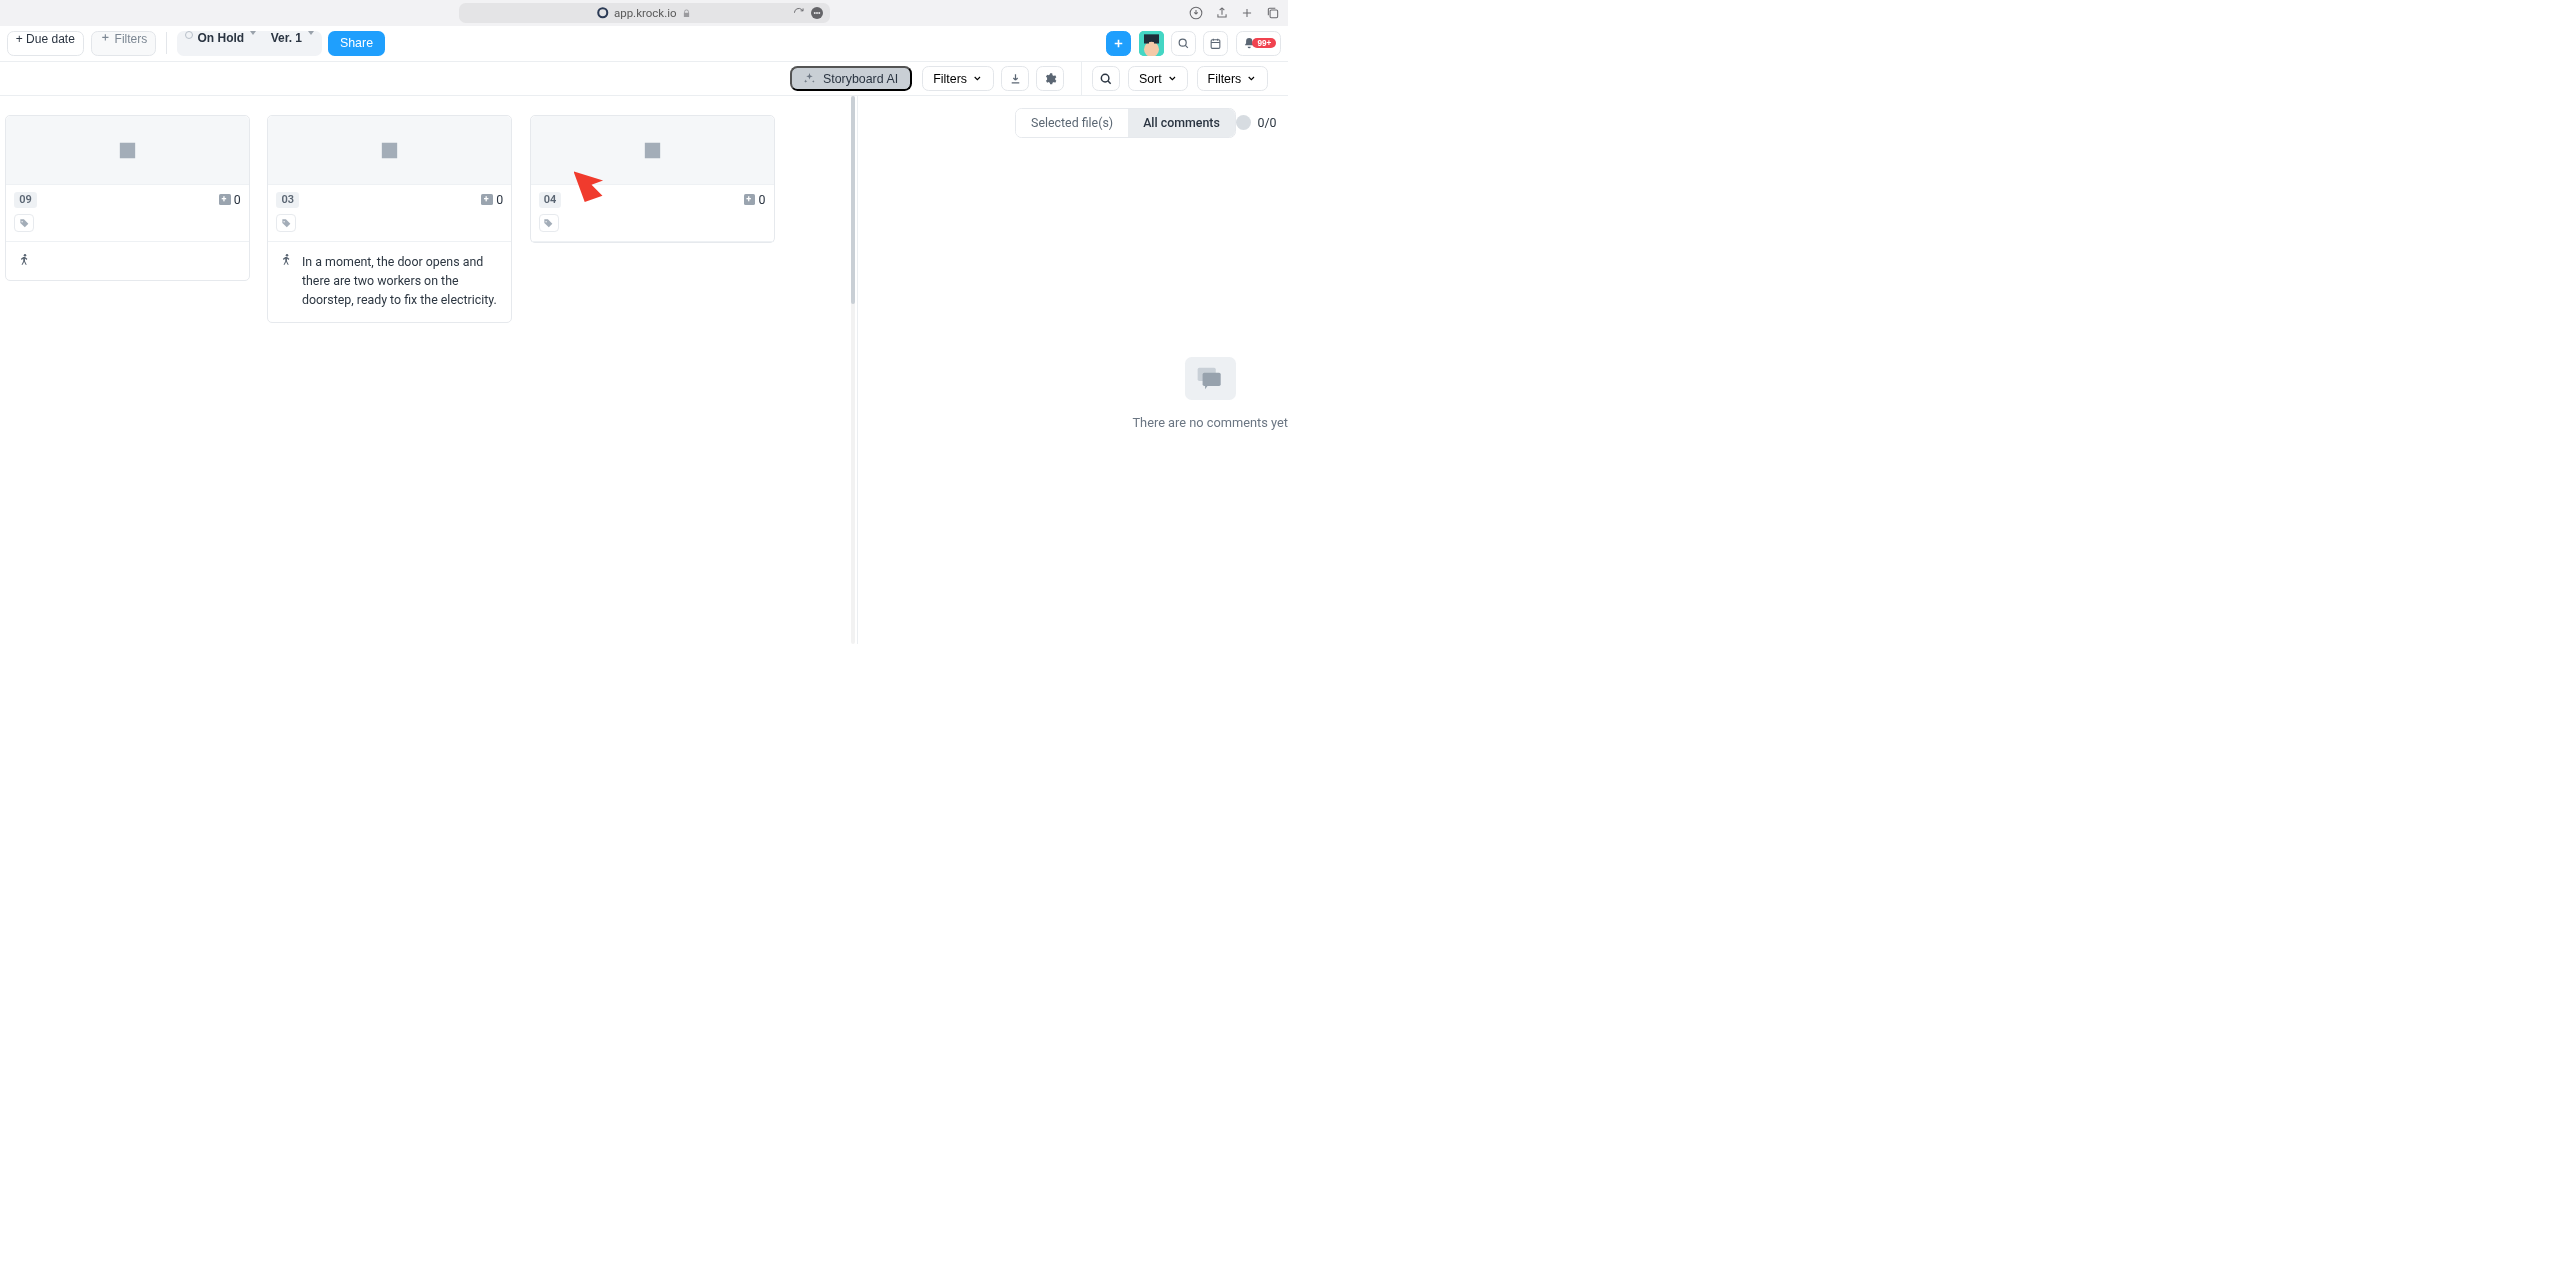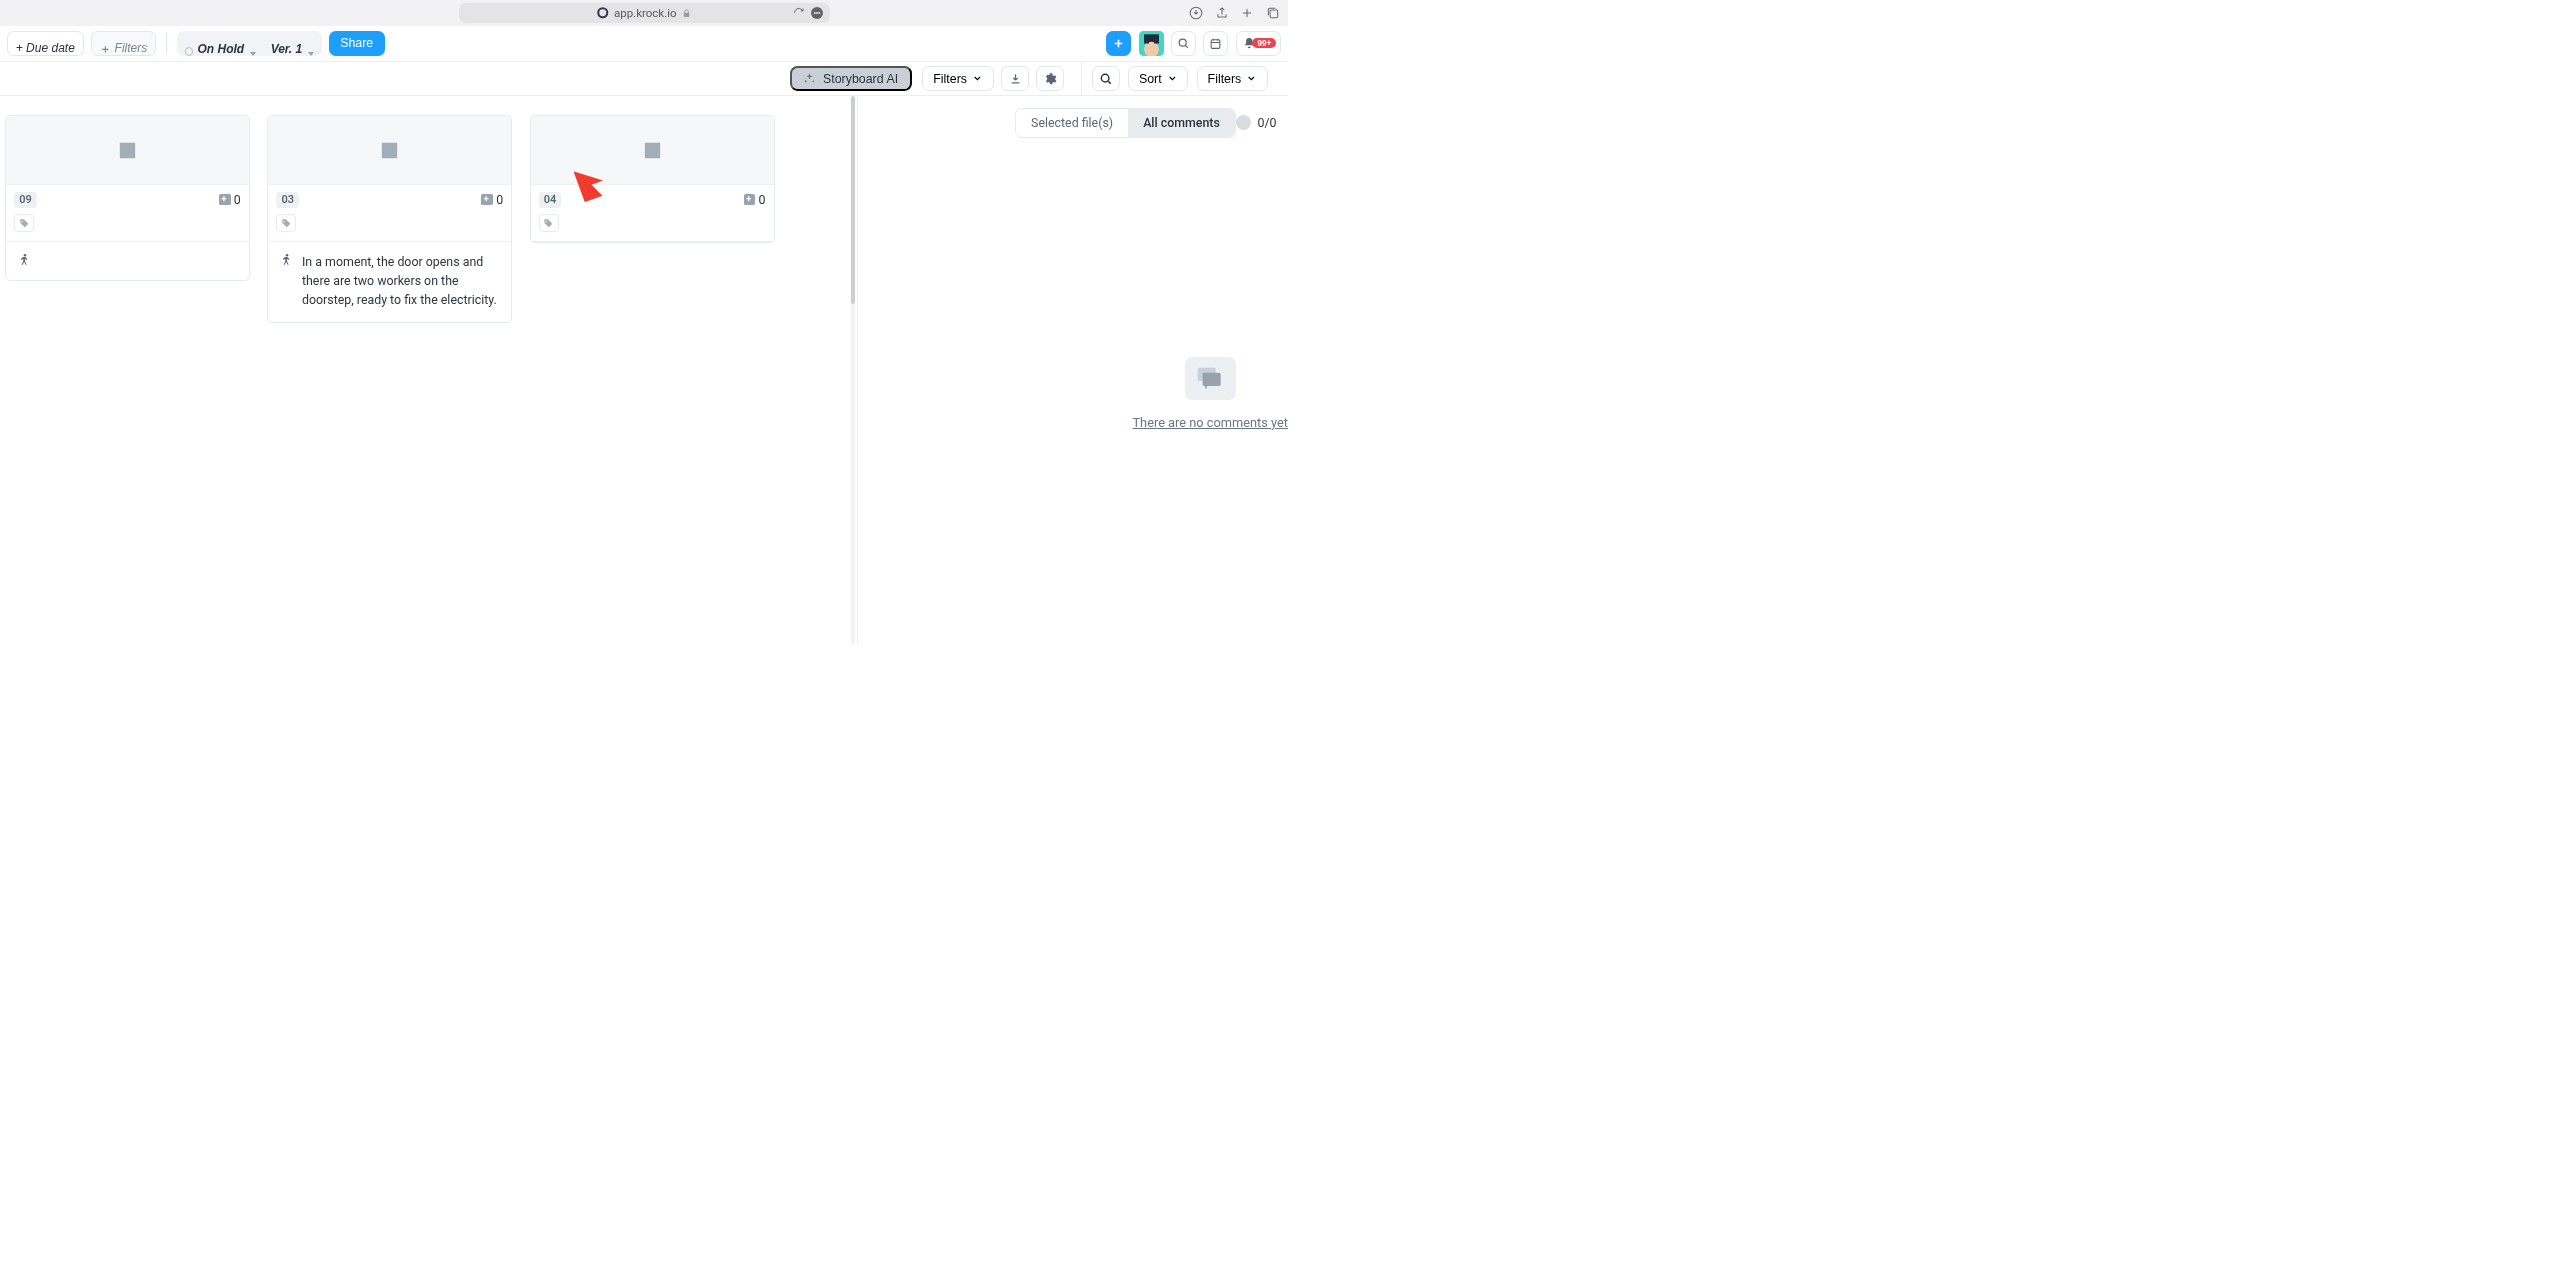--- a/index.html
+++ b/index.html
@@ -8,21 +8,21 @@
 .browser-chrome { height: 26px; background: #f2f2f4; display: flex; align-items: center; justify-content: center; position: relative; }
 .url-bar { background: #e4e4e6; border-radius: 6.6px; height: 20px; width: 371px; display: flex; align-items: center; justify-content: center; gap: 5px; font-size: 11.5px; color: #5a5a5a; position: relative; }
 .url-bar .site-icon { width: 11.5px; height: 11.5px; }
 .url-bar .refresh-icon, .url-bar .dots-icon { position: absolute; }
 .url-bar .refresh-icon { right: 25px; }
 .url-bar .dots-icon { right: 6.6px; background:#646468; color:#e4e4e6; border-radius:50%; width:12.4px; height:12.4px; display:flex; align-items:center; justify-content:center; font-size:9px; letter-spacing:-0.8px; }
 .browser-right-icons { position: absolute; right: 8.2px; display: flex; gap: 11.5px; align-items: center; color: #6a6a6e; }
 .browser-ico { width: 14px; height: 14px; display:flex; align-items:center; justify-content:center; }
 
 .app-header { height: 35px; border-bottom: 0.8px solid transparent; display: flex; align-items: center; padding: 0 6.6px; gap: 6.6px; background:#fff; }
-.pill { border: 0.8px solid #e3e6ea; border-radius: 6.6px; height: 25px; padding: 0 8.2px; display: inline-flex; align-items: flex-end; gap: 4.1px; font-size: 12px; color: #2a3441; background:#fff;font-style:italic; }
+.pill { border: 0.8px solid #e3e6ea; border-radius: 6.6px; height: 25px; padding: 0 8.2px; display: inline-flex; align-items: flex-start; gap: 4.1px; font-size: 12px; color: #2a3441; background:#fff; }
 .pill.ghost { color: #7c8793; background:#f8f9fa; }
 .vbar { width:0.8px; height:21.4px; background:#e3e6ea; margin: 0 3.3px; }
 .status-pill { background:#f1f3f6; border:none; }
 .status-dot { width:8.2px; height:8.2px; border-radius:50%; border:1.6px solid #b8c0c9; }
 .caret-down { width:0;height:0;border-left:3.3px solid transparent;border-right:3.3px solid transparent;border-top:4.1px solid #9aa2ab; margin-left:1.6px;}
 .share-btn { background:#1f9ffd; color:#fff; border:none; border-radius:6.6px; height:25px; padding:0 11.5px; font-size:12.4px; font-weight:500; }
 .header-right { margin-left:auto; display:flex; align-items:center; gap:7.4px; }
 .sq-btn { width:25px; height:25px; border-radius:6.6px; border:0.8px solid #e3e6ea; display:flex; align-items:center; justify-content:center; color:#5b6673; background:#fff;}
 .sq-btn.blue { background:#1f9ffd; border-color:#1f9ffd; color:#fff;}
 .avatar { width:25px; height:25px; border-radius:5px; background:#44d6c4; display:flex; align-items:center; justify-content:center; overflow:hidden;}
@@ -56,21 +56,21 @@
 
 .side-panel { width: 431px; border-left:0.8px solid #ebeef1; display:flex; flex-direction:column;align-items:flex-end; }
 
 .tabs-row { padding: 11.5px 11.5px 5px; display:flex; align-items:center; gap:0; }
 .tabs-group { display:flex; border:0.8px solid #e6e9ed; border-radius:6.6px; overflow:hidden;}
 .tab-item { padding: 6.6px 15px; font-size:12.4px; color:#5c6874; background:#fff;}
 .tab-item.active { background:#e9ecef; color:#2a3441; font-weight:500;}
 .count-right { margin-left:auto; display:flex; align-items:center; gap:6.6px; color:#2d3742; font-size:12.4px;}
 .round-grey { width:15px; height:15px; border-radius:50%; background:#d7dce1;}
 
-.empty-comments { flex:1; display:flex; flex-direction:column; align-items:center; justify-content:center; color:#6b7683; gap:15px;text-decoration:underline;}
+.empty-comments { flex:1; display:flex; flex-direction:column; align-items:center; justify-content:center; color:#6b7683; gap:15px;}
 .empty-icon-box { width:51px; height:43px; background:#edf0f3; border-radius:6.6px; display:flex; align-items:center; justify-content:center; color:#97a2ad;}
 .empty-text { font-size:12.8px; }
 
 svg { display:block; }
 </style>
 </head>
 <body>
 
 <div class="browser-chrome">
   <div class="url-bar">

